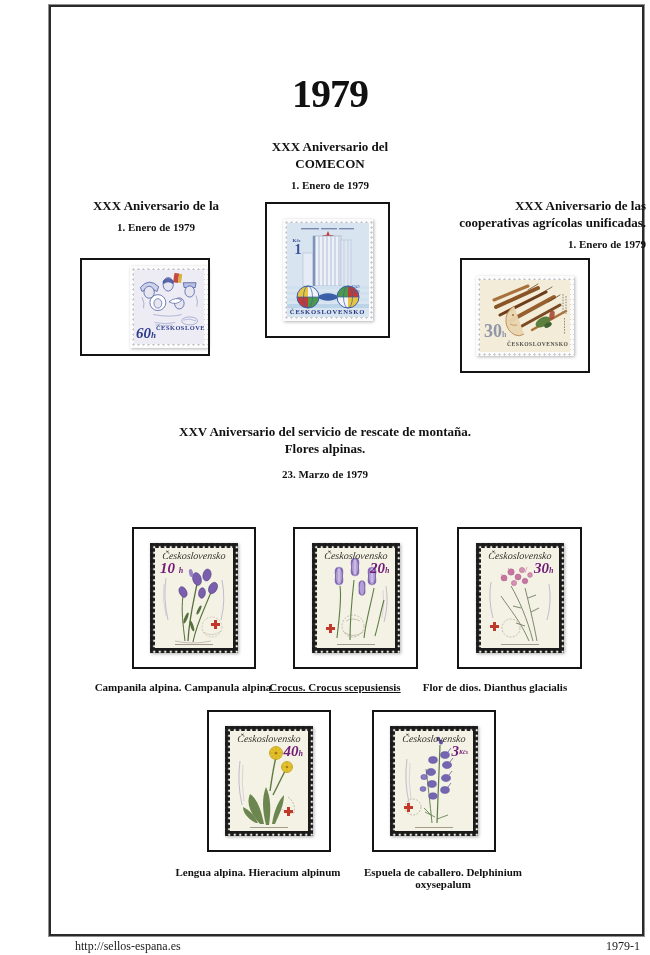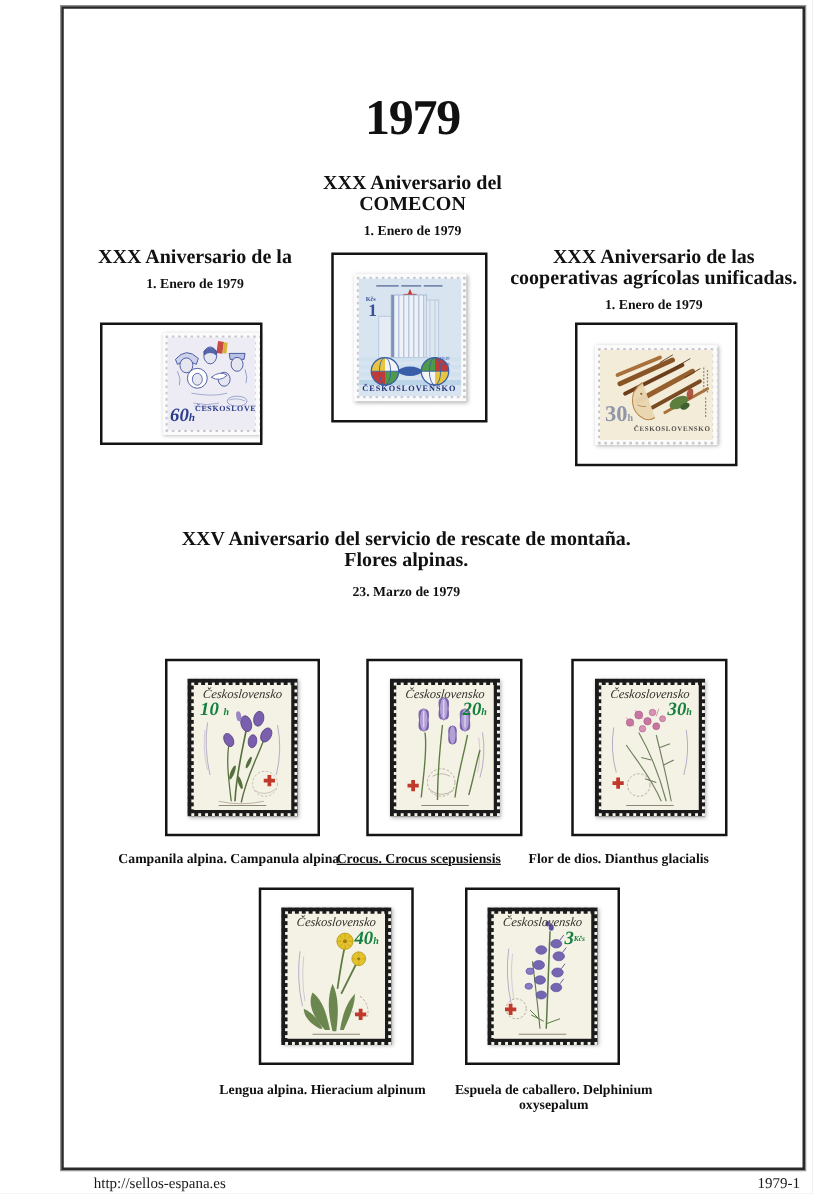--- a/index.html
+++ b/index.html
@@ -9,25 +9,25 @@
     font-family:"Liberation Serif","DejaVu Serif",serif; color:#111;
     overflow:hidden; margin:0 auto;
   }
   .frame { position:absolute; left:48px; top:4px; width:597px; height:933px; border:1px solid #919191; }
   .frame-inner { position:absolute; inset:0; border:2px solid #2a2a2a; }
 
   .page-title { position:absolute; top:70px; left:15px; width:630px; text-align:center;
     font-size:40px; font-weight:bold; letter-spacing:-1px; }
 
   .issue-head { position:absolute; text-align:center; font-weight:bold; }
-  .issue-line { font-size:16px; line-height:17px; }
+  .issue-line { font-size:13px; line-height:17px; }
   .issue-date { font-size:11px; margin-top:7px; }
   .head-comecon { top:138px; left:205px; width:250px; }
   .head-federacion { top:197px; left:36px; width:240px; }
-  .head-cooperativas { top:197px; left:400px; width:246px; }
+  .head-cooperativas { top:197px; left:400px; width:246px;text-align:right; }
   .head-rescate { top:423px; left:75px; width:500px; }
   .head-rescate .issue-date { margin-top:11px; }
 
   .mount { position:absolute; background:#fff; border:2px solid #141414;
     display:flex; align-items:center; justify-content:center; }
   .mount-federacion { left:80px;  top:258px; width:130px; height:98px;padding-left:48px; }
   .mount-comecon    { left:265px; top:202px; width:125px; height:136px; }
   .mount-cooperativas{ left:460px; top:258px; width:130px; height:115px; }
   .mount-campanula  { left:132px; top:527px; width:124px; height:142px; }
   .mount-crocus     { left:293px; top:527px; width:125px; height:142px; }
@@ -60,21 +60,21 @@
   .fed-country { left:22px; bottom:13px; font-size:6.4px; font-weight:bold; letter-spacing:.5px; color:#2c3c8c; }
   .com-curr { left:6px; top:15px; font-size:5px; font-weight:bold; color:#3a4f9a; }
   .com-value { left:8px; top:19px; font-size:14px; font-weight:bold; color:#3a4f9a; }
   .com-country { left:0; bottom:2px; width:100%; text-align:center; font-size:6.6px; font-weight:bold; letter-spacing:.8px; color:#24337e; }
   .com-years { right:9px; top:62px; font-size:4px; line-height:4.5px; color:#3a5fa8; text-align:center; }
   .coop-value { left:4px; bottom:9px; font-size:18px; font-weight:bold; color:#9096a8; line-height:16px; }
   .coop-value .u { font-size:8px; }
   .coop-country { left:27px; bottom:5px; font-size:5.6px; font-weight:bold; letter-spacing:.5px; color:#53514c; }
   .fl-country { left:0; top:2px; width:100%; text-align:center; font-size:10px; font-style:italic; color:#33302b;
     transform:skewX(-6deg); }
-  .fl-value { color:#15803d; font-weight:bold; font-style:italic; font-size:15px; line-height:14px;text-align:right; }
+  .fl-value { color:#701a75; font-weight:bold; font-style:italic; font-size:15px; line-height:14px;text-align:right; }
   .fl-value .u { font-size:8px; }
   .fl-value.pos-left { left:5px; top:13px; }
   .fl-value.pos-right { right:5px; top:13px; }
   .fl-value .u-stack { display:inline-block; font-size:6px; line-height:5.5px; vertical-align:2px; }
   .redcross { position:absolute; width:9px; height:9px;
     background:
       linear-gradient(#c0392b,#c0392b) center/9px 3px no-repeat,
       linear-gradient(#c0392b,#c0392b) center/3px 9px no-repeat; }
 
   .caption { position:absolute; font-size:11px; font-weight:bold; text-align:center; }

